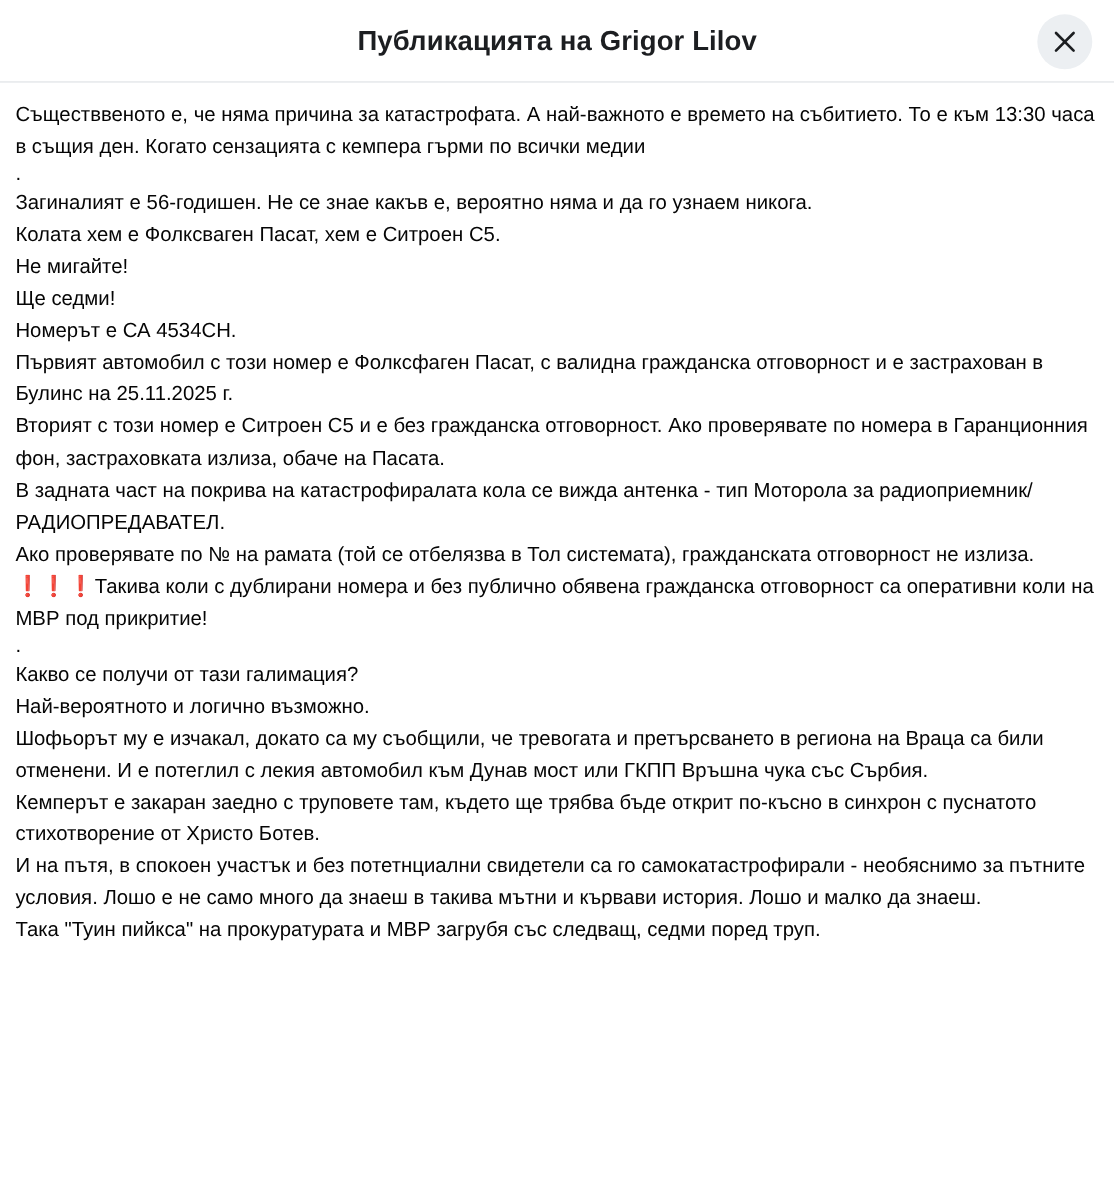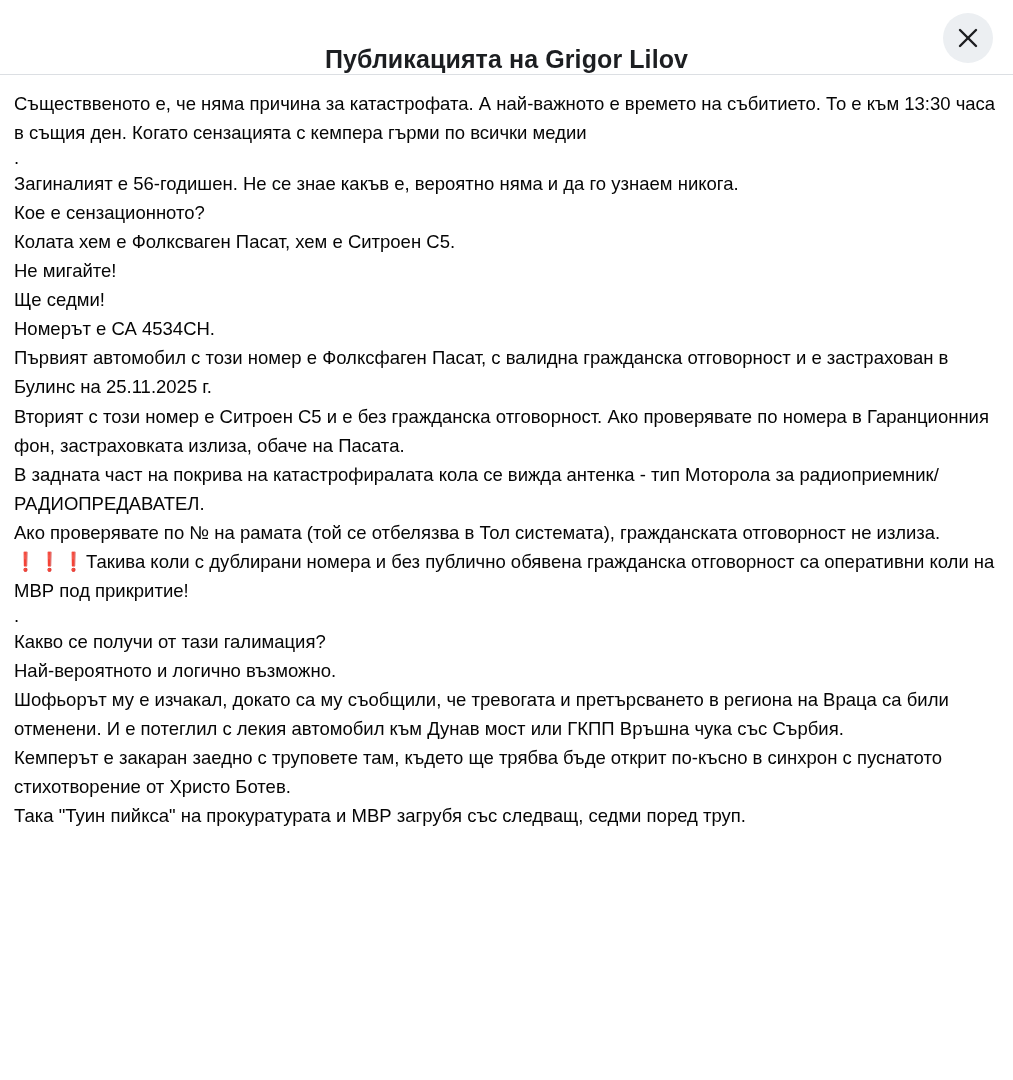--- a/index.html
+++ b/index.html
@@ -16,21 +16,21 @@
   }
   .dialog {
     position: relative;
     width: 1013px;
     box-sizing: border-box;
   }
   .header {
     position: relative;
     height: 74px;
     display: flex;
-    align-items: flex-end;
+    align-items: center;
     justify-content: center;
     border-bottom: 1px solid #dcdfe3;
     background: #ffffff;
   }
   .header-title {
     font-size: 25px;
     font-weight: bold;
     color: #1c1e21;
     letter-spacing: 0.1px;
     text-align: center;
@@ -96,32 +96,32 @@
         </svg>
       </span>
     </button>
   </div>
 
   <div class="body">
     <div class="post-text" id="post-text">
         <p>Съществвеното е, че няма причина за катастрофата. А най-важното е времето на събитието. То е към 13:30 часа в същия ден. Когато сензацията с кемпера гърми по всички медии</p>
         <p class="dot">.</p>
         <p>Загиналият е 56-годишен. Не се знае какъв е, вероятно няма и да го узнаем никога.</p>
-        <p>Кое е сензационното?</p>
         <p>Колата хем е Фолксваген Пасат, хем е Ситроен С5.</p>
         <p>Не мигайте!</p>
         <p>Ще седми!</p>
         <p>Номерът е СА 4534СН.</p>
         <p>Първият автомобил с този номер е Фолксфаген Пасат, с валидна гражданска отговорност и е застрахован в Булинс на 25.11.2025 г.</p>
         <p>Вторият с този номер е Ситроен С5 и е без гражданска отговорност. Ако проверявате по номера в Гаранционния фон, застраховката излиза, обаче на Пасата.</p>
         <p>В задната част на покрива на катастрофиралата кола се вижда антенка - тип Моторола за радиоприемник/РАДИОПРЕДАВАТЕЛ.</p>
         <p>Ако проверявате по № на рамата (той се отбелязва в Тол системата), гражданската отговорност не излиза.</p>
         <p><span class="excl">❗❗❗</span>Такива коли с дублирани номера и без публично обявена гражданска отговорност са оперативни коли на МВР под прикритие!</p>
         <p class="dot">.</p>
         <p>Какво се получи от тази галимация?</p>
         <p>Най-вероятното и логично възможно.</p>
         <p>Шофьорът му е изчакал, докато са му съобщили, че тревогата и претърсването в региона на Враца са били отменени. И е потеглил с лекия автомобил към Дунав мост или ГКПП Връшна чука със Сърбия.</p>
         <p>Кемперът е закаран заедно с труповете там, където ще трябва бъде открит по-късно в синхрон с пуснатото стихотворение от Христо Ботев.</p>
+        <p>И на пътя, в спокоен участък и без потетнциални свидетели са го самокатастрофирали - необяснимо за пътните условия. Лошо е не само много да знаеш в такива мътни и кървави история. Лошо и малко да знаеш.</p>
         <p>Така "Туин пийкса" на прокуратурата и МВР загрубя със следващ, седми поред труп.</p>
       </div>
   </div>
 
 </div>
 
 </body></html>

